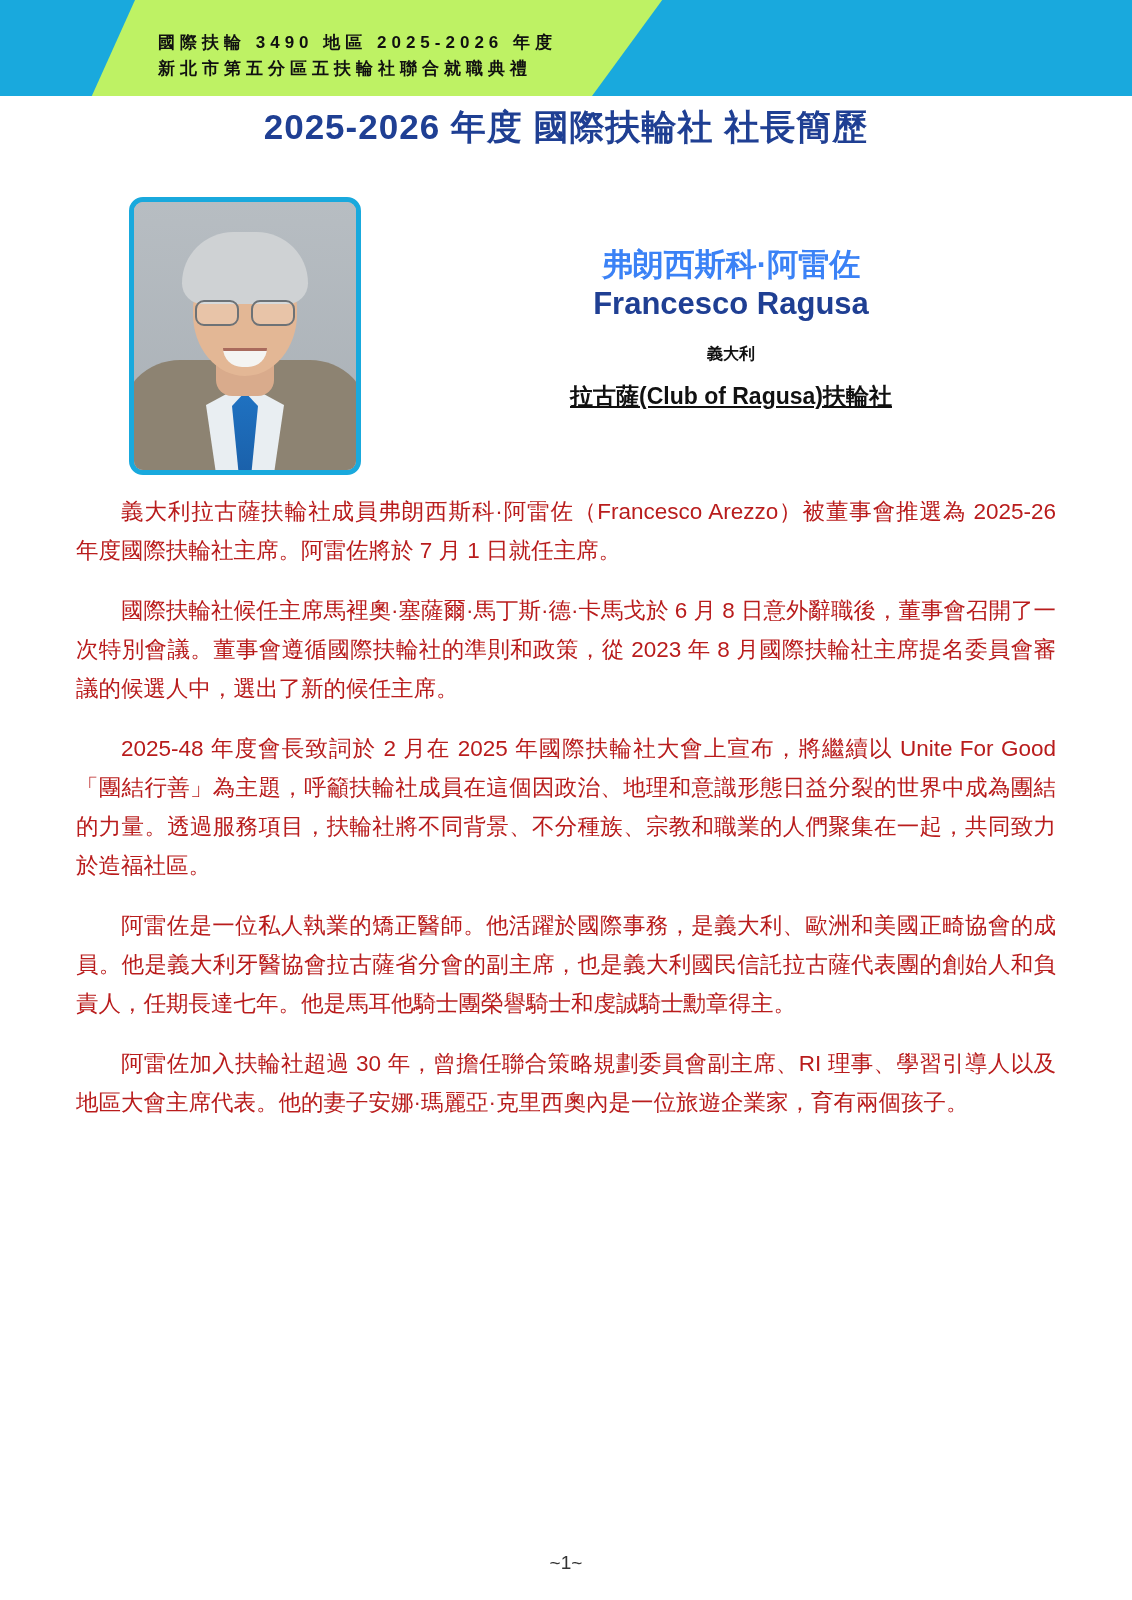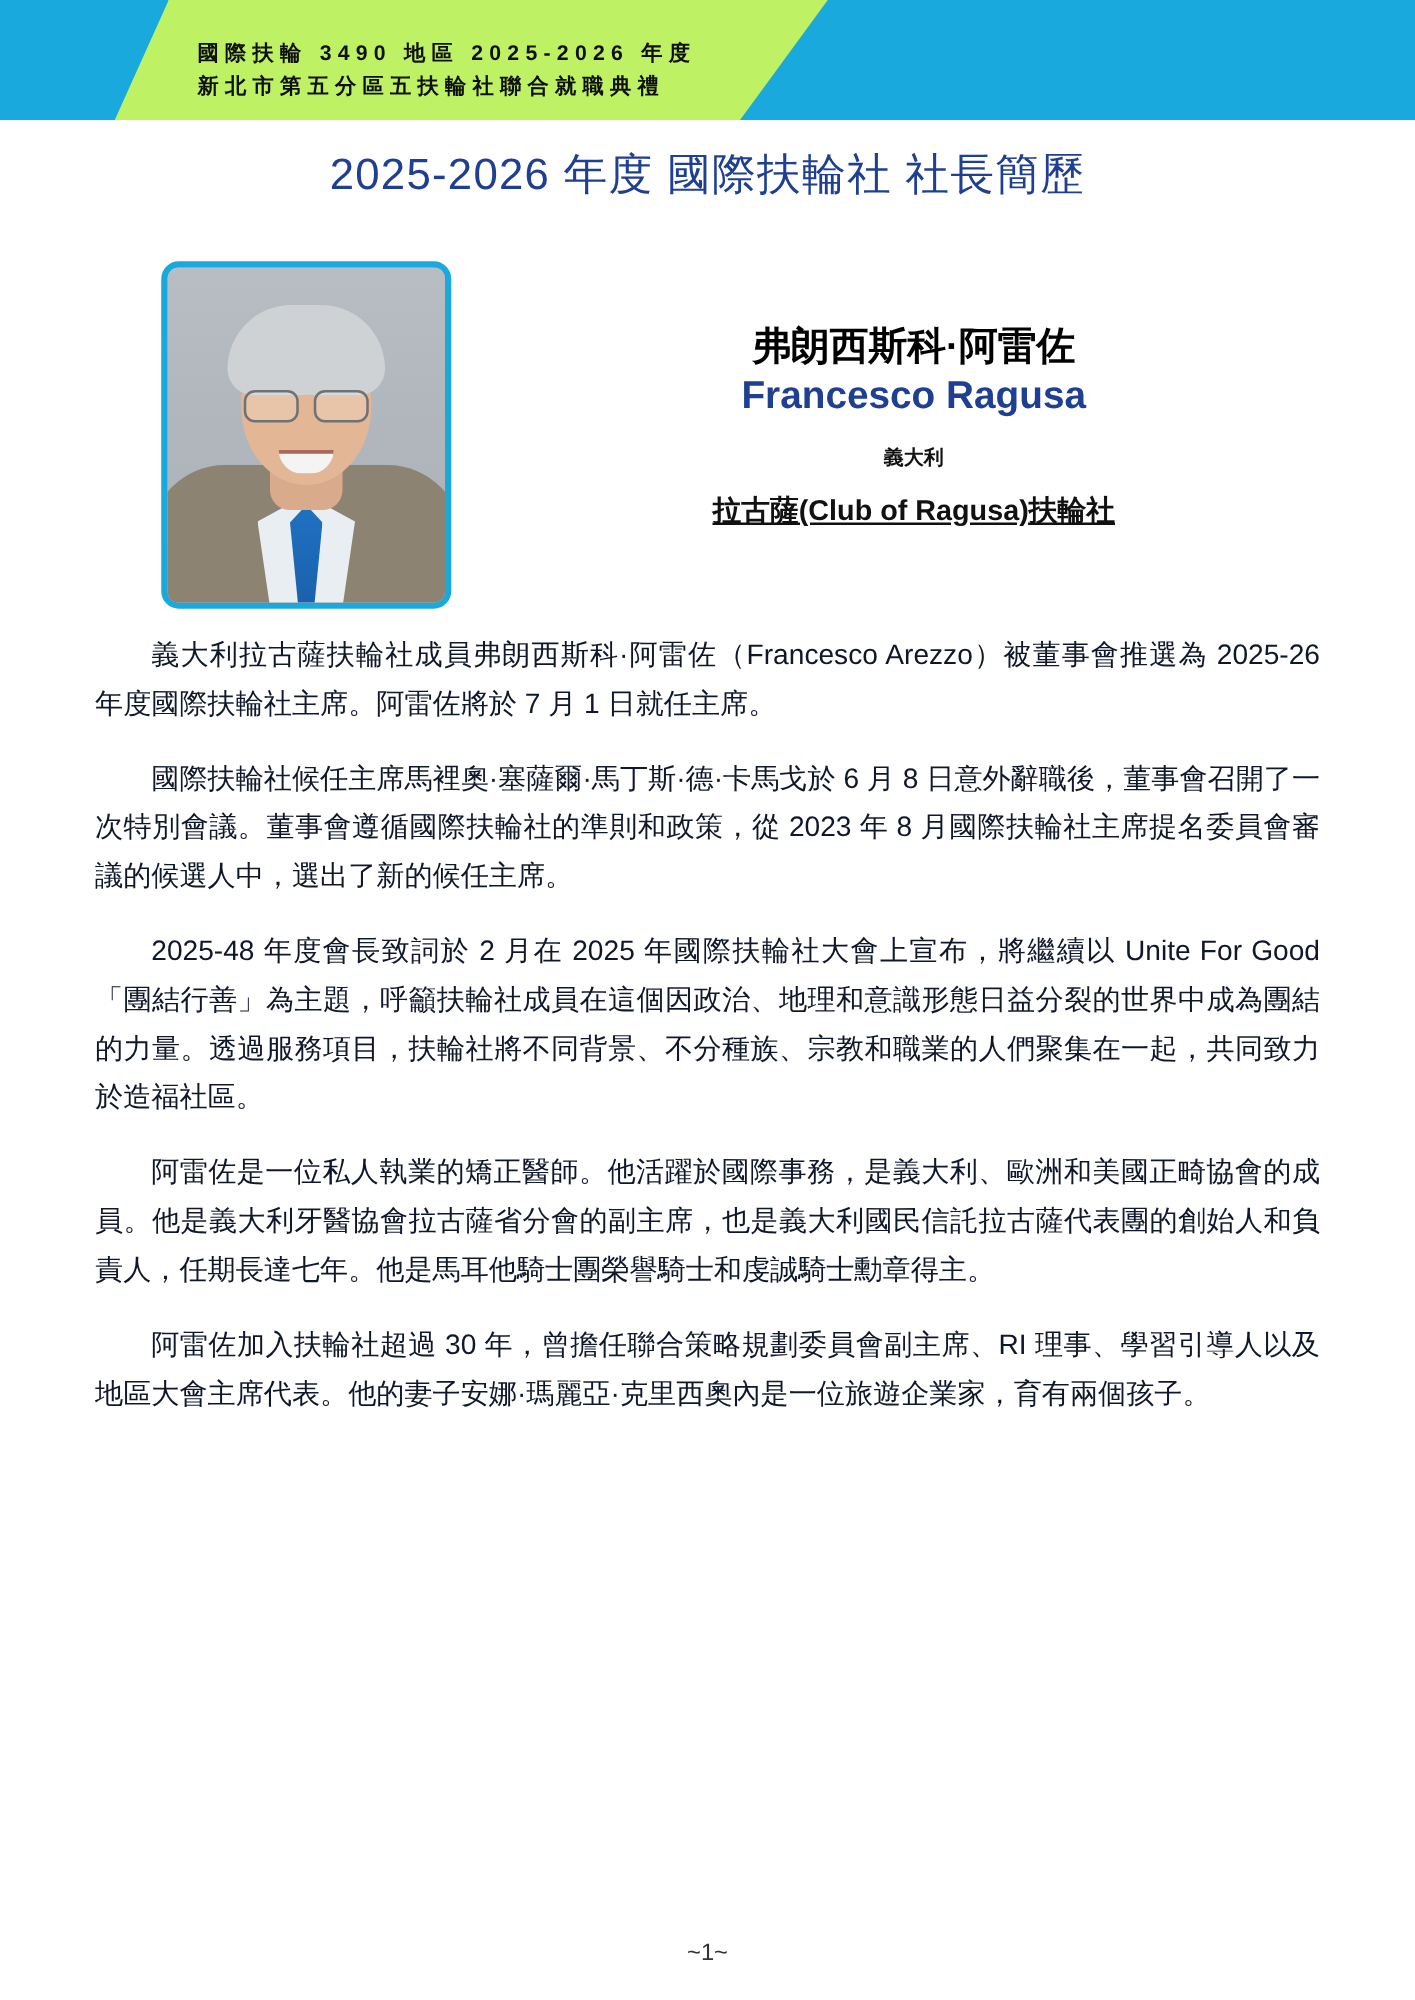--- a/index.html
+++ b/index.html
@@ -52,23 +52,23 @@
     letter-spacing: 5px;
     line-height: 1.55;
     white-space: nowrap;
   }
 
   
   .doc-title {
     text-align: center;
     color: #1f3f93;
     font-size: 35px;
-    font-weight: normal;
+    font-weight: bold;
     letter-spacing: 1px;
-    margin-top: 20px;
+    margin-top: 8px;
     margin-bottom: 0;
   }
 
   
   .profile {
     position: relative;
     margin-top: 46px;
     height: 282px;
   }
   .photo-frame {
@@ -183,21 +183,21 @@
   }
 
   .profile-text {
     position: absolute;
     left: 390px;
     right: 60px;
     top: 48px;
     text-align: center;
   }
   .name-cn {
-    color: #000000;
+    color: #3b82f6;
     font-size: 31px;
     font-weight: bold;
     line-height: 1.3;
   }
   .name-en {
     color: #1f3f93;
     font-size: 31px;
     font-weight: bold;
     line-height: 1.25;
     margin-bottom: 20px;
@@ -213,21 +213,21 @@
     font-weight: bold;
     color: #111;
     text-decoration: underline;
   }
 
   
   .body-copy {
     margin: 14px 76px 0 76px;
     font-size: 22.5px;
     line-height: 1.72;
-    color: #0f172a;
+    color: #b91c1c;
     text-align: justify;
     text-justify: inter-ideograph;
   }
   .body-copy p {
     margin: 0 0 22px 0;
     text-indent: 2em;
   }
 
   
   .page-number {

